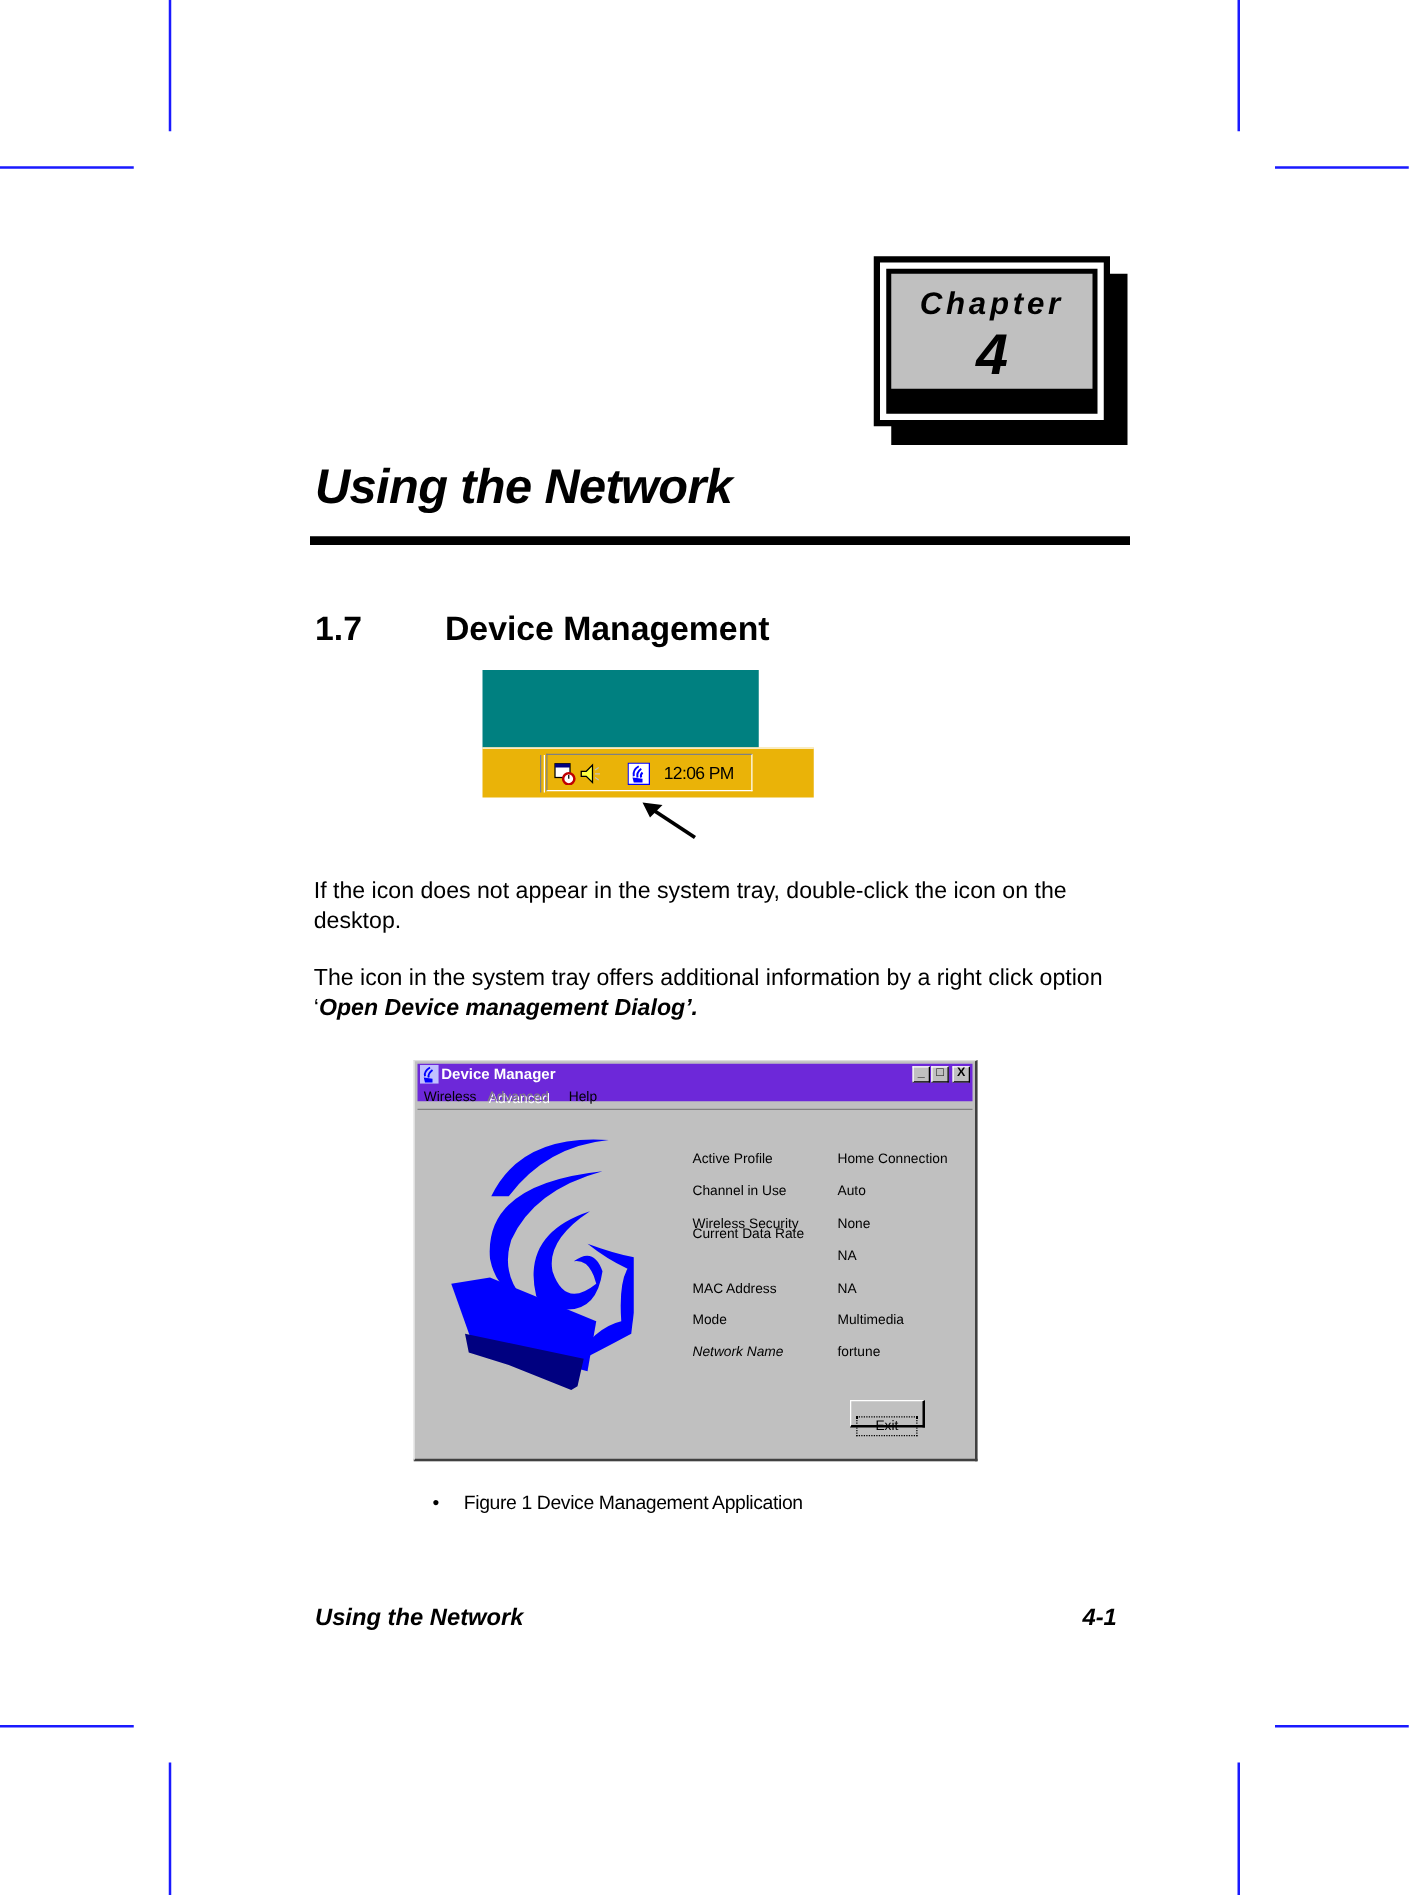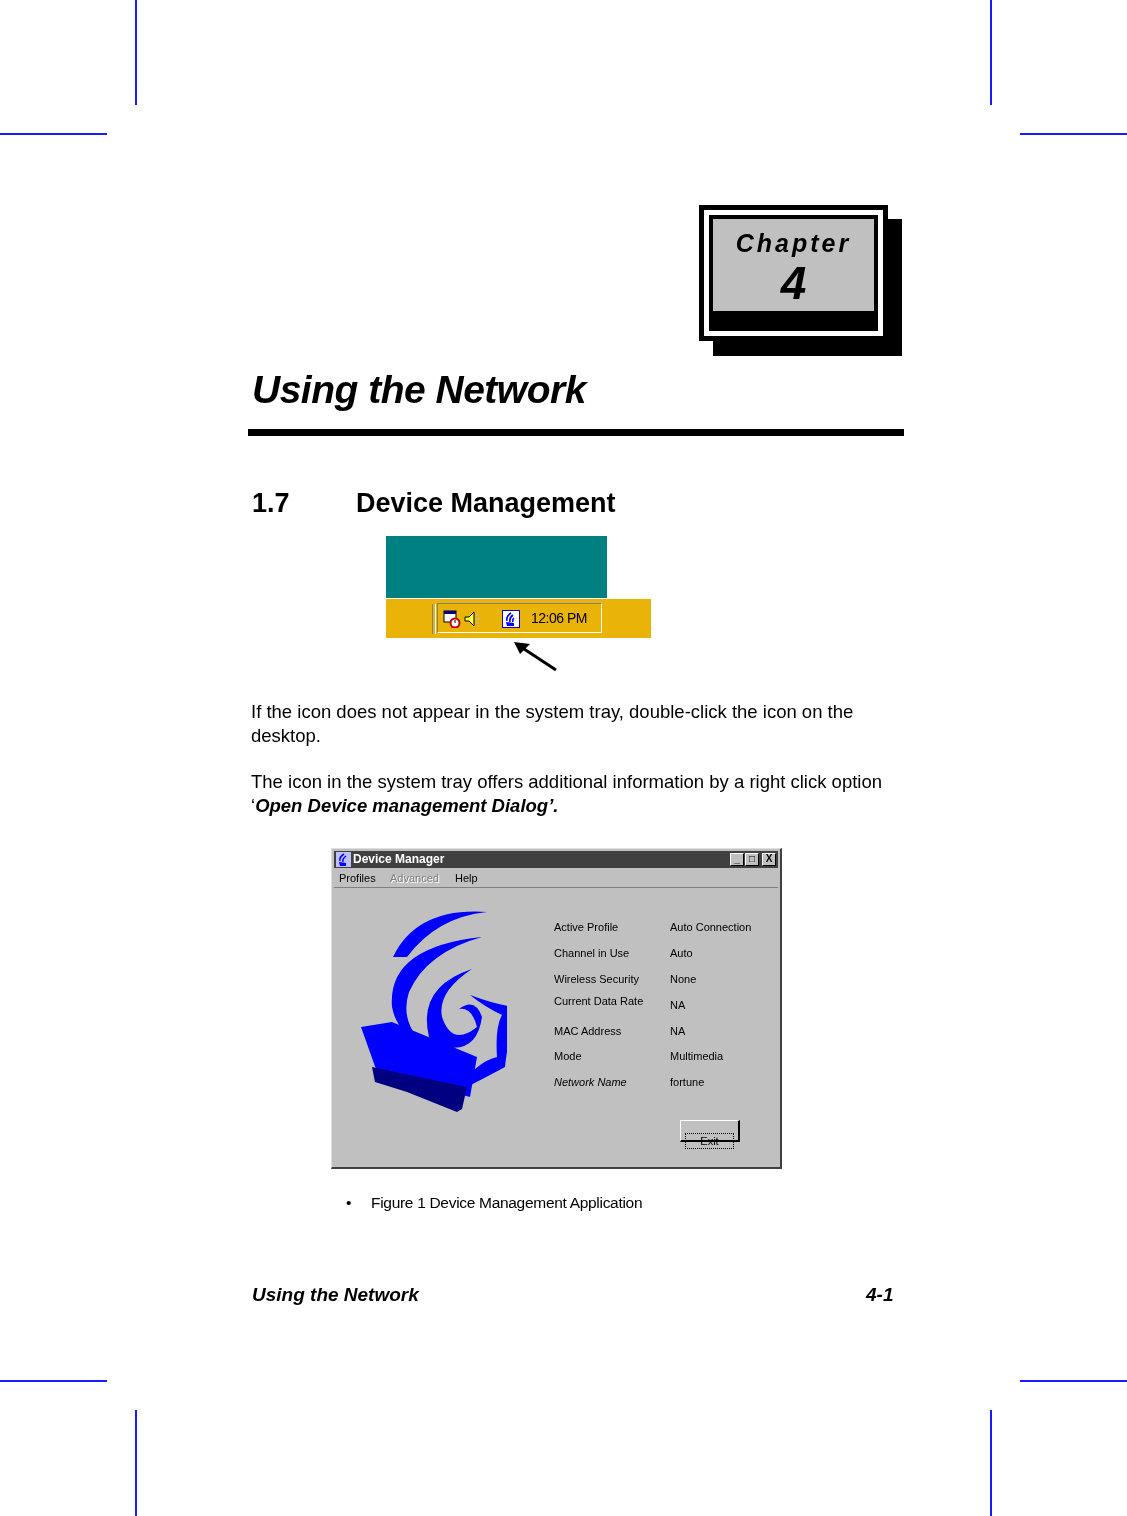--- a/index.html
+++ b/index.html
@@ -38,21 +38,21 @@
 
   .para { position: absolute; left: 251px; font-size: 18.5px; line-height: 24px; width: 660px; }
   .para1 { top: 700px; }
   .para2 { top: 770px; }
   .para b { font-style: italic; }
 
   
   .win { position: absolute; left: 331px; top: 848px; width: 451px; height: 321px; background: #c0c0c0;
          box-sizing: border-box; border-top: 1px solid #dfdfdf; border-left: 1px solid #dfdfdf;
          border-right: 2px solid #404040; border-bottom: 2px solid #404040; }
-  .titlebar { position: absolute; left: 2px; top: 2px; right: 2px; height: 17px; background: #404040; color: #fff;
+  .titlebar { position: absolute; left: 2px; top: 2px; right: 2px; height: 30px; background: #6d28d9; color: #fff;
               font-size: 12px; font-weight: bold; line-height: 17px; }
   .titlebar .ticon { position: absolute; left: 2px; top: 1px; width: 15px; height: 15px; }
   .titlebar .ttext { position: absolute; left: 19px; top: 0; }
   .tbtn { position: absolute; top: 2px; width: 14px; height: 13px; background: #c0c0c0; box-sizing: border-box;
           border-top: 1px solid #fff; border-left: 1px solid #fff; border-right: 1px solid #000; border-bottom: 1px solid #000;
           color: #000; font-size: 10px; line-height: 10px; text-align: center; font-weight: bold; }
   .menubar { position: absolute; left: 2px; top: 20px; right: 2px; height: 18px; font-size: 11px; line-height: 18px;
              border-bottom: 1px solid #808080; }
   .menu-item { position: absolute; top: 0; }
   .menu-item.disabled { color: #808080; text-shadow: 1px 1px 0 #fff; }
@@ -146,42 +146,42 @@
         <path d="M8 2 Q3 5 4 9 M10 4 Q6 7 7 10" stroke="#0000ff" stroke-width="1.5" fill="none"></path>
         <polygon points="3,10 10,11 10,14 4,14" fill="#0000ff"></polygon>
       </svg>
     </span>
     <span class="ttext">Device Manager</span>
     <span class="tbtn" style="right:34px;">_</span>
     <span class="tbtn" style="right:19px;">□</span>
     <span class="tbtn" style="right:2px;">X</span>
   </div>
   <div class="menubar">
-    <span class="menu-item" style="left:5px;">Profiles</span>
+    <span class="menu-item" style="left:5px;">Wireless</span>
     <span class="menu-item disabled" style="left:56px;">Advanced</span>
     <span class="menu-item" style="left:121px;">Help</span>
   </div>
 
   <svg class="logo" width="150" height="215" viewBox="0 0 150 215">
     <path d="M36 60 Q60 10 130 15 Q80 20 50 60 Z" fill="#0000ff"></path>
     <path d="M35 110 Q30 50 125 40 Q70 55 52 95 Q44 120 60 140 Q40 135 35 110 Z" fill="#0000ff"></path>
     <path d="M72 140 Q60 90 115 72 Q80 95 85 120 Q95 150 120 130 Q115 110 102 112 Q118 100 125 120 Q120 155 90 150 Q78 148 72 140 Z" fill="#0000ff"></path>
     <path d="M113 98 Q140 108 158 110 Q150 150 148 170 Q120 185 100 195 Q118 165 140 160 Q138 130 145 118 Q128 110 113 98 Z" fill="#0000ff"></path>
     <path d="M4 130 L35 125 L120 160 L113 200 L20 175 Z" fill="#0000ff"></path>
     <path d="M15 170 L110 190 L105 212 L100 215 L50 195 L18 185 Z" fill="#000080"></path>
     <path d="M20 135 L110 158 L105 180 L28 165 Z" fill="#0000ff"></path>
   </svg>
 
   <span class="info-label" style="top:72px;">Active Profile</span>
-  <span class="info-value" style="top:72px;">Auto Connection</span>
+  <span class="info-value" style="top:72px;">Home Connection</span>
   <span class="info-label" style="top:98px;">Channel in Use</span>
   <span class="info-value" style="top:98px;">Auto</span>
   <span class="info-label" style="top:124px;">Wireless Security</span>
   <span class="info-value" style="top:124px;">None</span>
-  <span class="info-label" style="top:146px;">Current Data Rate</span>
+  <span class="info-label" style="top:132px;">Current Data Rate</span>
   <span class="info-value" style="top:150px;">NA</span>
   <span class="info-label" style="top:176px;">MAC Address</span>
   <span class="info-value" style="top:176px;">NA</span>
   <span class="info-label" style="top:201px;">Mode</span>
   <span class="info-value" style="top:201px;">Multimedia</span>
   <span class="info-label" style="top:227px;font-style:italic;">Network Name</span>
   <span class="info-value" style="top:227px;">fortune</span>
 
   <button class="exit-btn"><span class="focus">Exit</span></button>
 </div>

